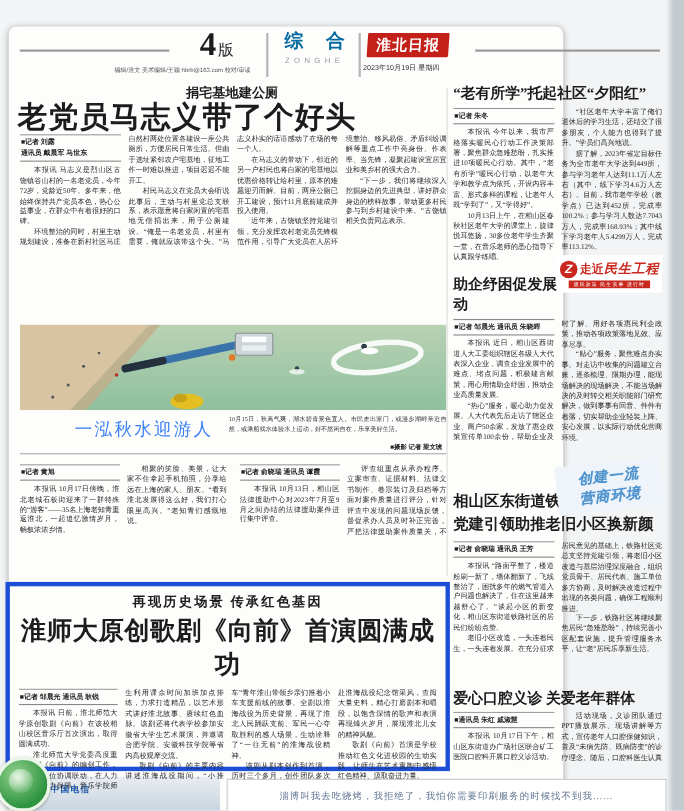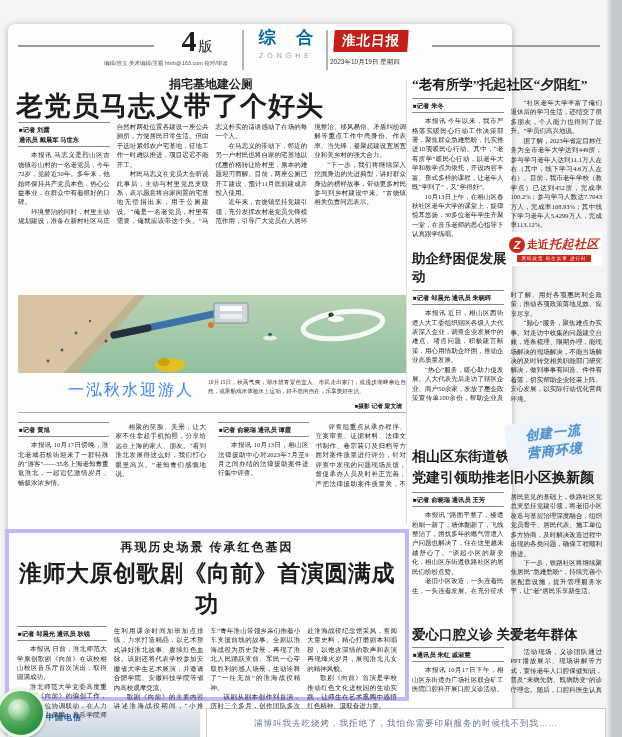--- a/index.html
+++ b/index.html
@@ -59,21 +59,21 @@
   .photo-credit{position:absolute;right:4px;top:26px;font-size:5.8px;font-weight:bold;color:#222;
     font-family:"Liberation Sans","DejaVu Sans",sans-serif;}
   .hrule{position:absolute;left:10px;top:388px;width:388px;height:1px;background:#aaa;}
   
   .sub-art{position:absolute;top:394px;width:188px;}
   .sub-art.a{left:10px;} .sub-art.b{left:210px;}
   .sub-headline{font-size:14px;font-weight:bold;text-align:center;line-height:1.45;}
   .sub-body{margin-top:4px;height:74px;}
   
   .red-box{position:absolute;left:-3px;top:505px;width:404px;height:172px;
-    border:4px solid #c4b5fd;background:#fdfdfc;box-sizing:border-box;z-index:5;}
+    border:4px solid #1d4ed8;background:#fdfdfc;box-sizing:border-box;z-index:5;}
   .opera-kicker{margin-top:6px;font-size:12px;letter-spacing:2px;}
   .opera-headline{font-size:23px;font-weight:900;text-align:center;letter-spacing:.5px;margin-top:2px;}
   .opera-body{margin:6px 8px 0 8px;height:108px;}
   
   .rail{position:absolute;left:404px;top:52px;width:190px;}
   .rail-headline{font-size:13.5px;font-weight:bold;}
   .rail-headline.two{line-height:1.5;font-size:14px;}
   .rail-sec{position:absolute;width:190px;}
   .elder-body{height:142px;margin-top:4px;position:relative;}
   .renda-body{height:162px;margin-top:4px;}
@@ -233,21 +233,21 @@
           <p class="para">“社区老年大学丰富了俺们退休后的学习生活，还结交了很多朋友，个人能力也得到了提升。”学员们高兴地说。</p>
           <p class="para">据了解，2023年省定目标任务为全市老年大学达到449所，参与学习老年人达到11.1万人左右（其中，线下学习4.6万人左右）。目前，我市老年学校（教学点）已达到452所，完成率100.2%；参与学习人数达7.7043万人，完成率168.93%；其中线下学习老年人5.4299万人，完成率113.12%。</p>
         </div>
     </div>
   </div>
 
   <div class="minsheng">
     <div class="ms-row">
       <span class="ms-circle">Z</span>
       <span class="ms-t1">走近</span>
-      <span class="ms-t2">托起社区</span>
+      <span class="ms-t2">民生工程</span>
     </div>
     <div class="ms-bar">惠民政策 民生实事 进行时</div>
   </div>
 
   <div class="rail-sec" style="left:404px;top:226px;">
     <div class="rail-headline">助企纾困促发展 人大代表在行动</div>
     <div class="renda-body body-cols cols-2">
       <div class="byline">■记者 邹晨光 通讯员 朱晓晖</div>
       <div>
           <p class="para">本报讯 近日，相山区西街道人大工委组织辖区各级人大代表深入企业，调查企业发展中的难点、堵点问题，积极建言献策，用心用情助企纾困，推动企业高质量发展。</p>

